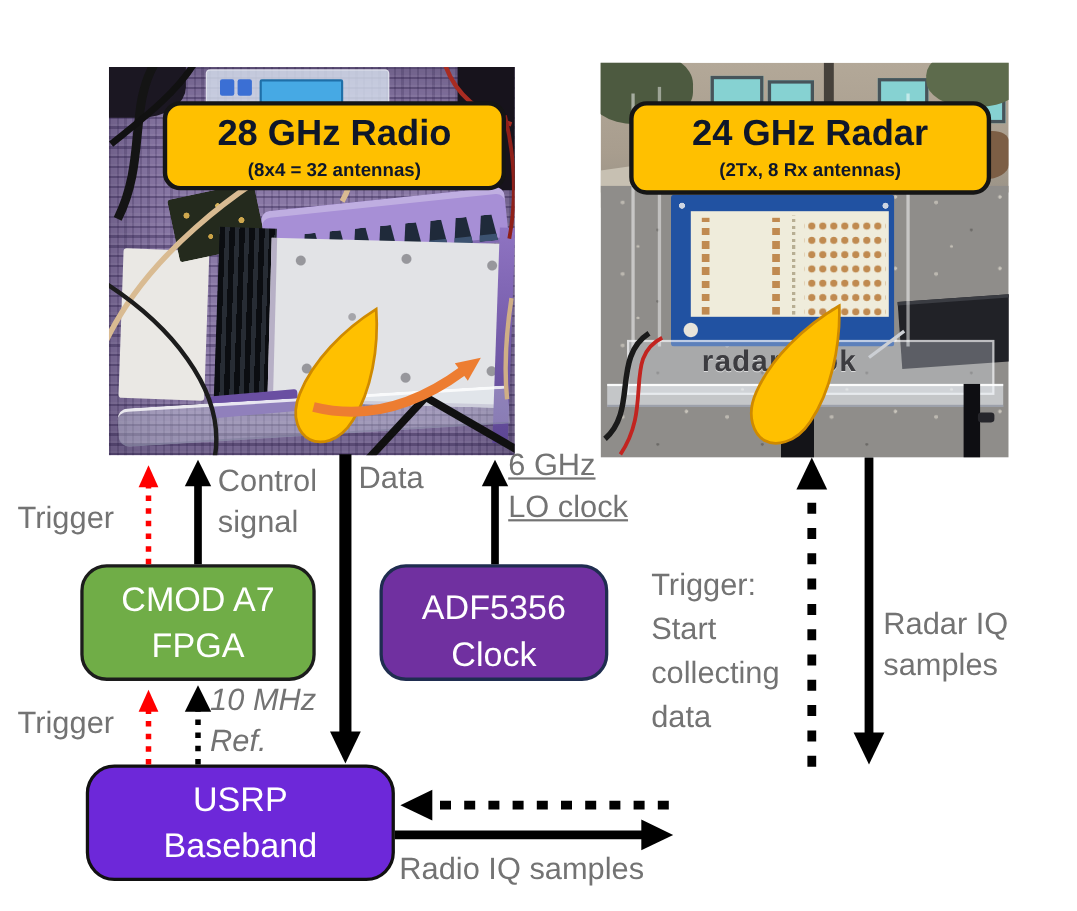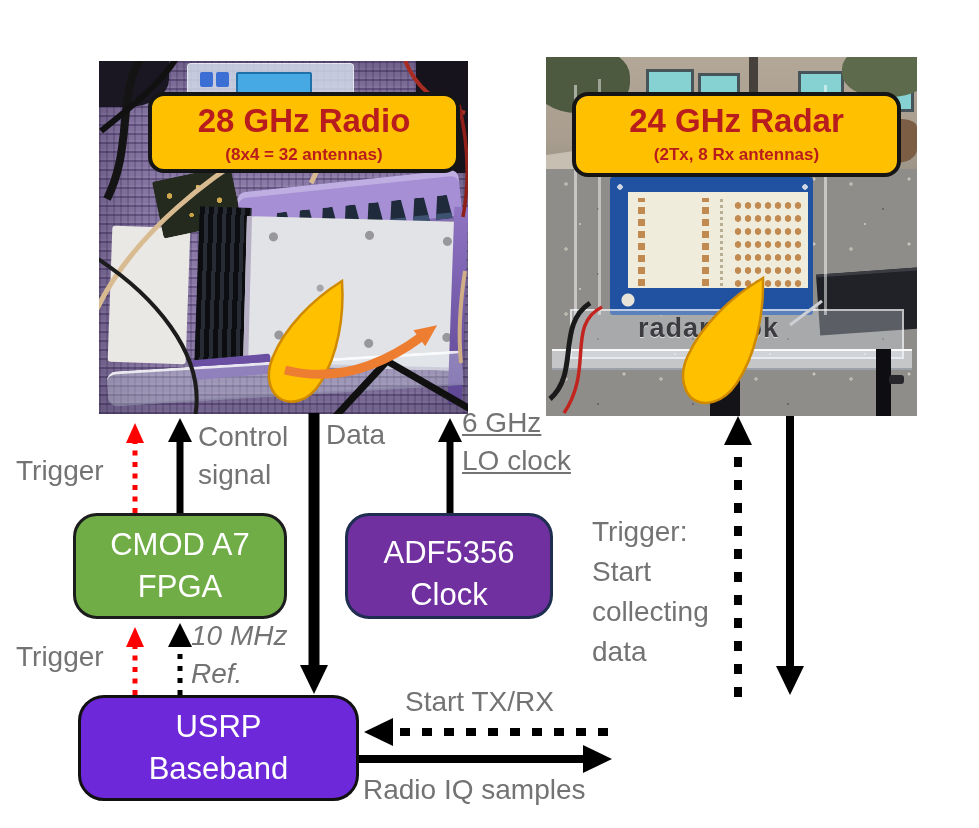--- a/index.html
+++ b/index.html
@@ -97,21 +97,21 @@
     border-top:2px solid rgba(255,255,255,.9);border-bottom:2px solid rgba(130,135,150,.6);}
   .rp-wallL{left:28px;top:28px;width:3px;height:232px;background:rgba(255,255,255,.5);}
   .rp-wallL2{left:52px;top:22px;width:3px;height:236px;background:rgba(255,255,255,.45);}
   .rp-wallR{left:278px;top:28px;width:3px;height:230px;background:rgba(255,255,255,.5);}
   .rp-tripodC{left:164px;top:308px;width:30px;height:51px;background:#141418;}
   .rp-tripodR{left:330px;top:292px;width:15px;height:67px;background:#0e0e12;}
   .rp-knob{left:343px;top:318px;width:15px;height:9px;background:#26262b;border-radius:3px;}
 
   
   .caption{position:absolute;background:#FFC000;border:4px solid #151515;border-radius:16px;
-    text-align:center;color:#b91c1c;box-sizing:border-box;padding-top:5px;}
+    text-align:center;color:#0f172a;box-sizing:border-box;padding-top:5px;}
   .caption .t{font-weight:bold;font-size:33px;line-height:40px;white-space:pre-line;}
   .caption .s{font-weight:bold;font-size:17px;line-height:28px;white-space:pre-line;}
   #cap-radio{left:49px;top:31px;width:312px;height:81px;}
   #cap-radar{left:26px;top:35px;width:329px;height:85px;}
 
   
   .block{position:absolute;display:flex;align-items:center;justify-content:center;
     color:#ffffff;font-size:31px;line-height:42px;text-align:center;box-sizing:border-box;}
   .block span{white-space:pre-line;}
   #blk-fpga{left:73px;top:513px;width:214px;height:106px;background:#70AD47;border:3.5px solid #1c1c1c;border-radius:24px;}
@@ -288,16 +288,17 @@
   <div class="dlabel" id="lb-data">Data</div>
   <div class="dlabel" id="lb-lo">6 GHz
 LO clock</div>
   <div class="dlabel" id="lb-trigger-bot">Trigger</div>
   <div class="dlabel" id="lb-ref">10 MHz
 Ref.</div>
   <div class="dlabel" id="lb-collect">Trigger:
 Start
 collecting
 data</div>
-  <div class="dlabel" id="lb-start">Start TX/RX</div>
+  <div class="dlabel" id="lb-radar-iq">Radar IQ
+samples</div>
   <div class="dlabel" id="lb-radio-iq">Radio IQ samples</div>
 
 </div>
 
 </body></html>

